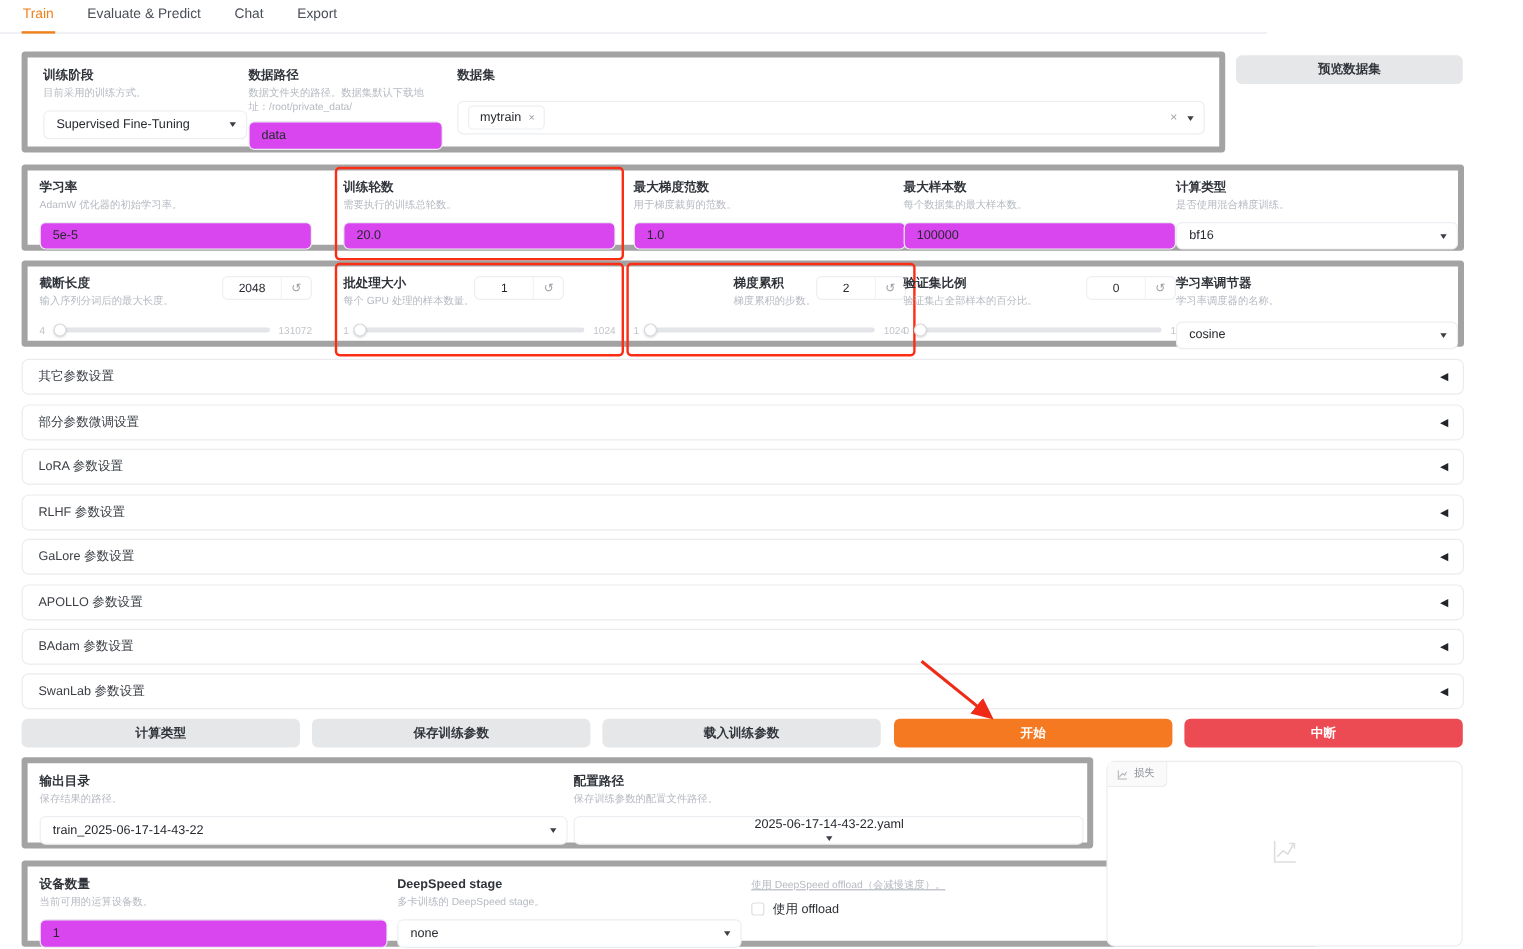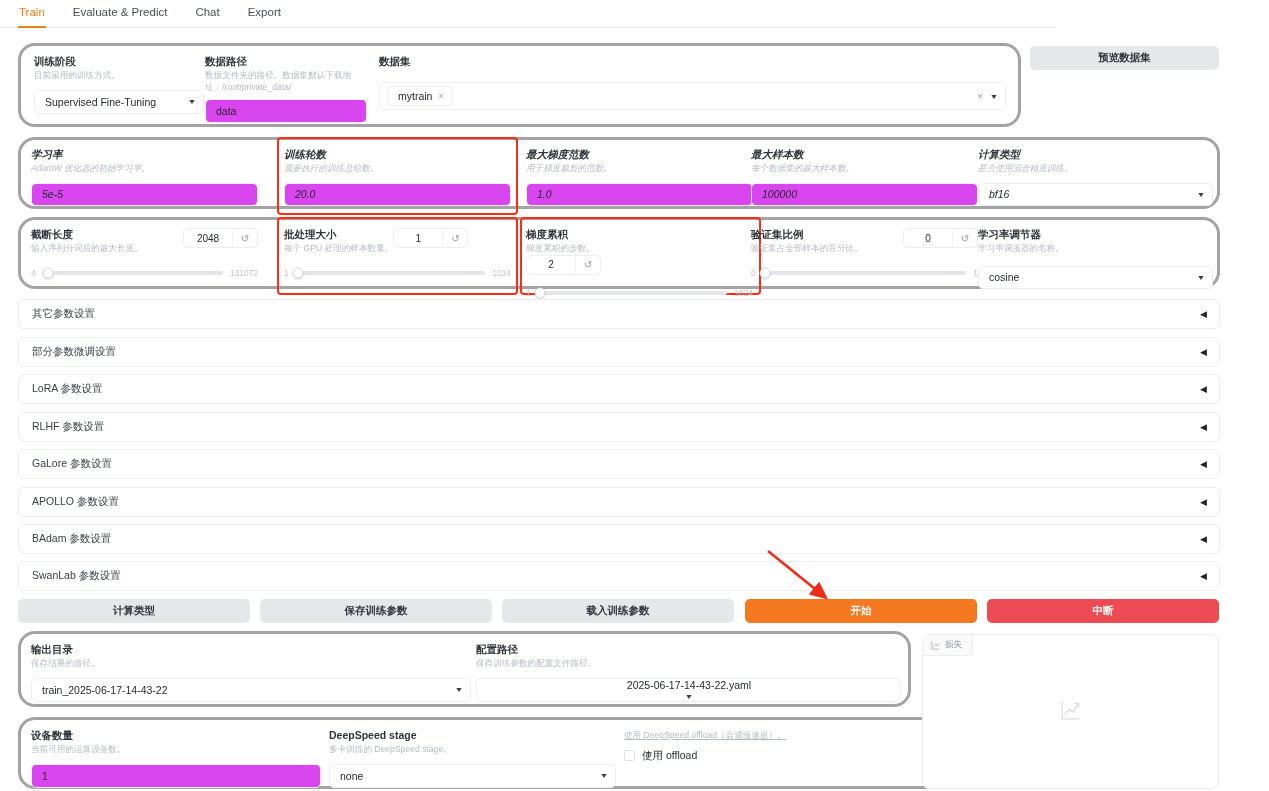--- a/index.html
+++ b/index.html
@@ -22,22 +22,22 @@
   .tab {
     font-size: 11.5px; color: #4a4f57; padding: 5px 1px 7px 1px;
     cursor: pointer; white-space: nowrap; line-height: 14px;
   }
   .tab.active { color: #f08019; border-bottom: 2px solid #f08019; }
 
   
   .card {
     position: absolute;
     background: #fff;
-    border: 3px solid #a3a3a3;
-    border-radius: 17px;
+    border: 5px solid #a3a3a3;
+    border-radius: 3px;
   }
   .hl { border: 2px solid #fb2e15 !important; border-radius: 4px !important; }
 
   .lbl { font-size: 10.5px; font-weight: bold; color: #30343a; line-height: 13px; }
   .hint { font-size: 8.6px; color: #b6bac1; line-height: 11.5px; margin-top: 2px; }
 
   .inp {
     border: 1px solid #eceef1; border-radius: 5px; background: #d946ef;
     font-size: 10.5px; color: #26292e; display: flex; align-items: center;
     padding: 0 10px;
@@ -180,21 +180,21 @@
           <span class="caret">▾</span>
         </span>
       </div>
     </div>
   </div>
 
   <div class="btn preview-ds" style="left:1030px; top:46px; width:189px; height:24px;">
     <span>预览数据集</span>
   </div>
 
-  <div class="card" style="left:18px; top:137px; width:1202px; height:72px;font-style:italic;">
+  <div class="card" style="left:18px; top:137px; width:1202px; height:72px;">
 
     <div style="position:absolute; left:10px; top:8px; width:227px;">
       <div class="lbl">学习率</div>
       <div class="hint">AdamW 优化器的初始学习率。</div>
       <div class="inp" style="margin-top:8px; height:23px;">
         <span>5e-5</span>
       </div>
     </div>
 
     <div class="hl" style="position:absolute; left:256px; top:-3px; width:241px; height:78px; background:transparent;"></div>
@@ -272,21 +272,21 @@
         <span class="track">
           <span class="fill" style="width:0%"></span>
           <span class="knob" style="left:1%"></span>
         </span>
         <span class="end">1024</span>
       </div>
     </div>
 
     <div class="hl" style="position:absolute; left:499px; top:-3px; width:241px; height:78px; background:transparent;"></div>
     <div style="position:absolute; left:505px; top:8px; width:227px;">
-      <div style="display:flex; justify-content:flex-start; align-items:flex-start;flex-direction:column;">
+      <div style="display:flex; justify-content:flex-end; align-items:flex-start;">
         <div>
           <div class="lbl">梯度累积</div>
           <div class="hint">梯度累积的步数。</div>
         </div>
         <div class="numbox" style="width:75px; height:20px;">
           <span class="val">2</span>
           <span class="rf">↺</span>
         </div>
       </div>
       <div class="slider" style="margin-top:13px;">

